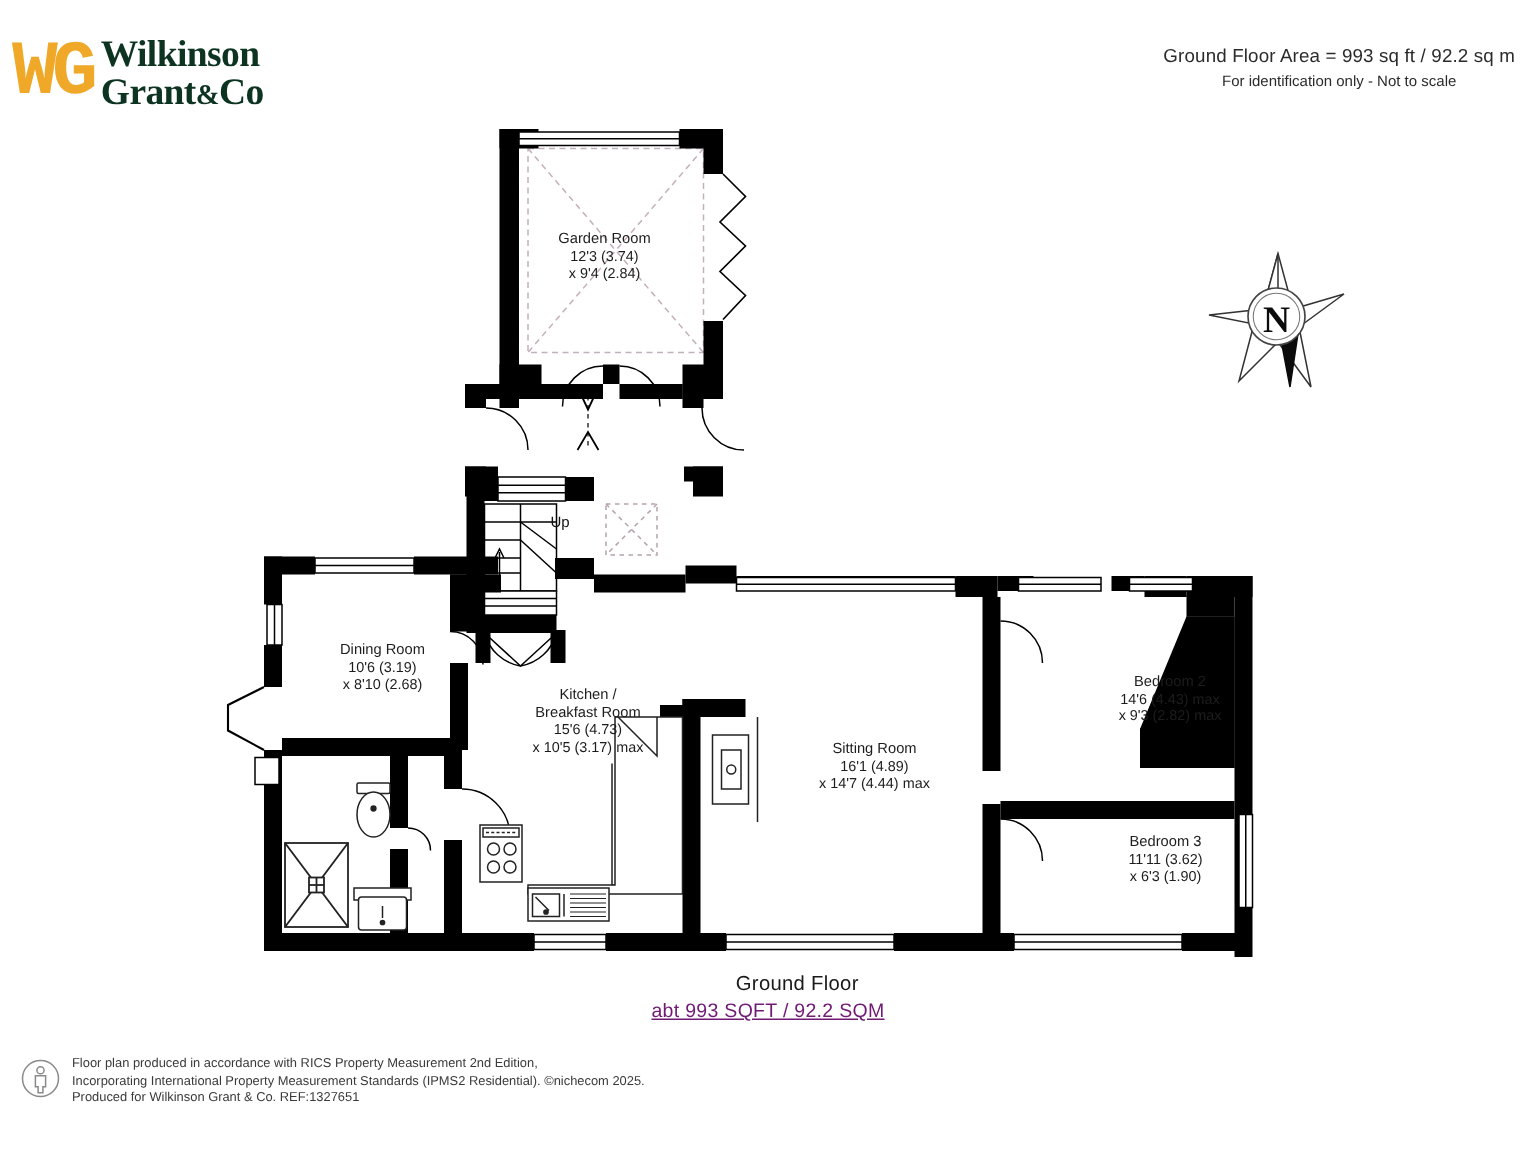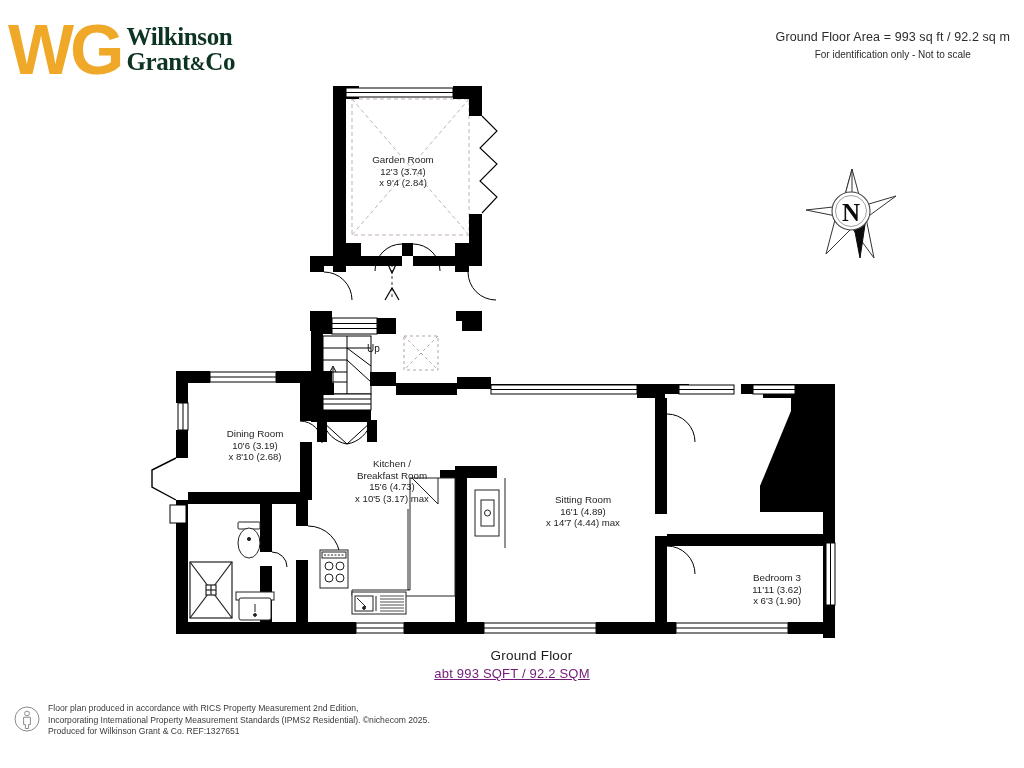--- a/index.html
+++ b/index.html
@@ -6,22 +6,22 @@
   body{
     width:1024px;height:768px;background:#ffffff;
     font-family:"Liberation Sans", sans-serif;
     color:#1a1a1a;position:relative;overflow:hidden;
   }
   .page{position:absolute;inset:0;}
 
   
   .logo{position:absolute;left:8px;top:24px;display:flex;align-items:center;}
   .logo-mark{
-    font-family:Liberation Sans, sans-serif;
-    font-weight:bold;font-size:70px;line-height:48px;
+    font-family:Liberation Mono, monospace;
+    font-weight:bold;font-size:51px;line-height:48px;
     color:#f0a828;letter-spacing:-4px;padding-right:6px;
   }
   .logo-words{
     font-family:"Liberation Serif", serif;
     font-weight:bold;color:#0d3321;line-height:25px;font-size:25px;
     letter-spacing:-0.4px;
   }
   .logo-words div:nth-child(2){font-size:25px;}
   .amp{font-size:19px;}
 
@@ -398,22 +398,27 @@
     <div>15'6 (4.73)</div>
     <div>x 10'5 (3.17) max</div>
   </div>
 
   <div class="rl" style="left:508px;top:494px;width:150px;">
     <div class="nm">Sitting Room</div>
     <div>16'1 (4.89)</div>
     <div>x 14'7 (4.44) max</div>
   </div>
 
-
-  <div class="rl" style="left:702px;top:572px;width:150px;">
+  <div class="rl" style="left:705px;top:449px;width:150px;">
+    <div class="nm">Bedroom 2</div>
+    <div>14'6 (4.43) max</div>
+    <div>x 9'3 (2.82) max</div>
+  </div>
+
+  <div class="rl" style="left:702px;top:556px;width:150px;">
     <div class="nm">Bedroom 3</div>
     <div>11'11 (3.62)</div>
     <div>x 6'3 (1.90)</div>
   </div>
 
   <div class="up-lbl" style="left:367px;top:343px;">Up</div>
 
   <div class="btitle">
     <div class="t1">Ground Floor</div>
     <div class="t2">abt 993 SQFT / 92.2 SQM</div>

